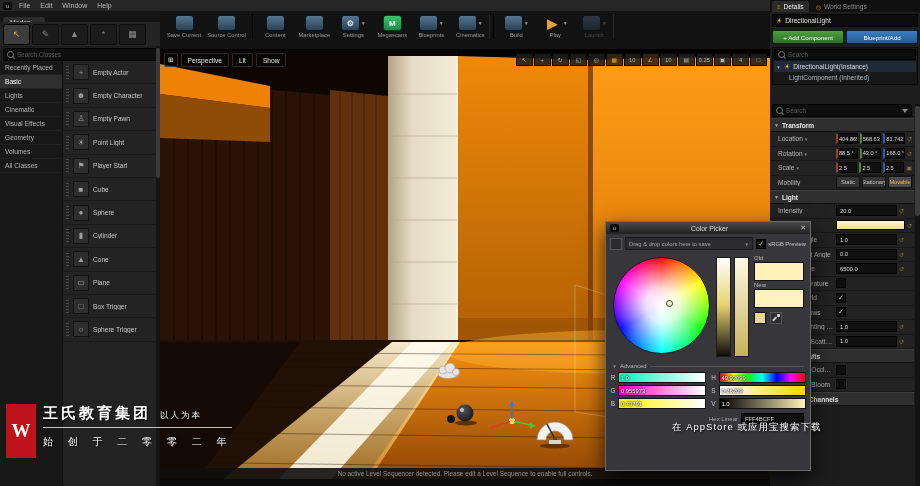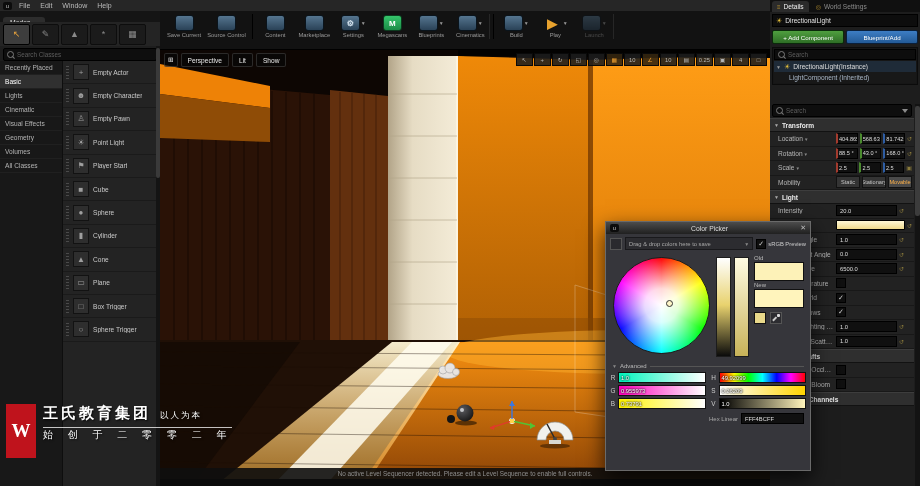--- a/index.html
+++ b/index.html
@@ -133,21 +133,21 @@
   .tr-v{background:linear-gradient(to right,#000,#fff4bc);}
   #hexrow{display:flex;align-items:center;gap:3px;margin:3px 6px 0;justify-content:flex-end;}
   .hexlabel{font-size:6px;color:#a8a8a8;}
   .hexfield{width:58px;height:9px;background:#101010;border:1px solid #000;color:#ddd;font-size:5.8px;display:flex;align-items:center;padding-left:3px;}
   
   #wmleft{left:6px;top:404px;z-index:60;display:flex;gap:7px;align-items:flex-start;}
   .wlogo{width:30px;height:54px;background:#bf131c;display:flex;align-items:center;justify-content:center;color:#fff;font-family:"Liberation Serif",serif;font-weight:bold;font-size:19px;}
   .brandrow{display:flex;align-items:baseline;gap:9px;border-bottom:1px solid rgba(255,255,255,.75);padding-bottom:4px;}
   .brand{font-size:15px;color:#fff;font-weight:bold;letter-spacing:3px;text-shadow:1px 1px 2px rgba(0,0,0,.8);}
   .slogan{font-size:8.5px;color:#fff;letter-spacing:2px;text-shadow:1px 1px 2px rgba(0,0,0,.8);}
-  .founded{font-size:10px;letter-spacing:6px;color:#fff;text-shadow:1px 1px 2px rgba(0,0,0,.8);}
+  .founded{margin-top:7px;font-size:10px;letter-spacing:6px;color:#fff;text-shadow:1px 1px 2px rgba(0,0,0,.8);}
   #wmright{left:610px;right:0;top:412px;z-index:60;color:#fff;}
   .promo{font-size:13px;letter-spacing:3px;text-shadow:1px 1px 2px rgba(0,0,0,.85);display:flex;}
   .promo .hl{color:#ff4636;font-weight:bold;padding:0 2px;}
   .appstore{margin-top:9px;font-size:9.5px;letter-spacing:1px;padding-left:62px;text-shadow:1px 1px 2px rgba(0,0,0,.85);}
 </style>
 </head>
 <body>
 
 <div class="abs" id="menubar">
   <span class="uelogo">u</span>
@@ -793,13 +793,14 @@
   <div class="wlogo">W</div>
   <div>
     <div class="brandrow">
       <span class="brand">王氏教育集团</span>
       <span class="slogan">以人为本</span>
     </div>
     <div class="founded">始 创 于 二 零 零 二 年</div>
   </div>
 </div>
 <div class="abs" id="wmright">
+  <div class="appstore">在 AppStore 或应用宝搜索下载</div>
 </div>
 
 </body></html>

